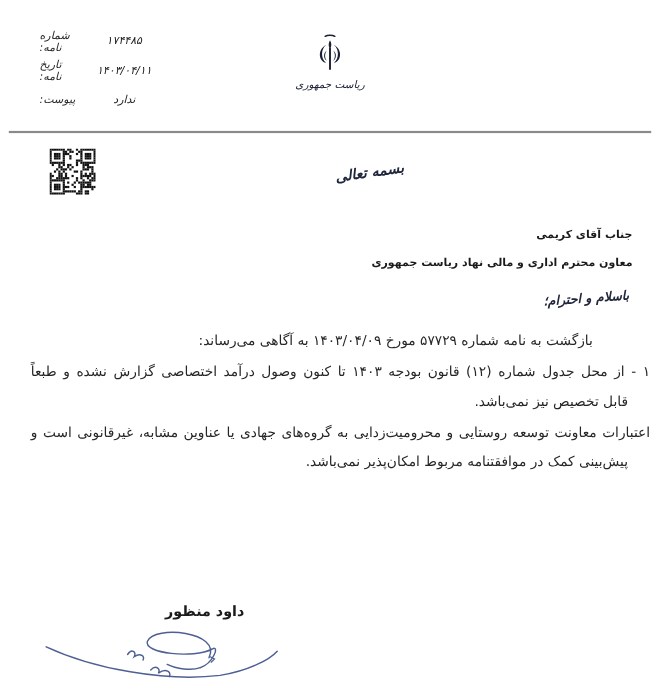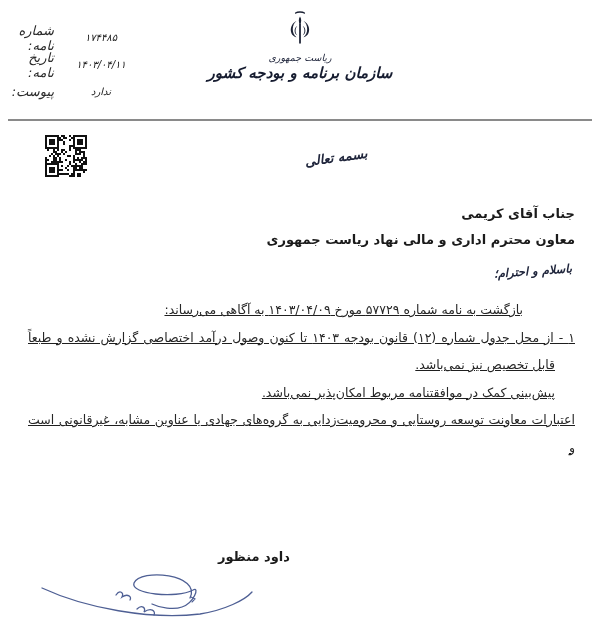--- a/index.html
+++ b/index.html
@@ -5,49 +5,49 @@
   * { margin:0; padding:0; box-sizing:border-box; }
   html,body { background:#fff; }
   .page {
     position:relative; width:600px; height:635px; margin:0 auto;
     background:#ffffff; overflow:hidden; direction:rtl;
     font-family:"DejaVu Sans", sans-serif; color:#1f1f1f;
   }
   
   .meta { position:absolute; left:12px; top:24px; width:136px; direction:rtl; }
   .meta-row { display:flex; align-items:center; height:27px; }
-  .meta-label { width:42px; font-size:13px; font-style:italic; color:#2a2a2a; text-align:right; }
+  .meta-label { width:42px; font-size:10px; font-style:italic; color:#2a2a2a; text-align:left;margin-left:24px; }
   .meta-value { flex:1; font-size:10px; font-style:italic; color:#222; text-align:center; letter-spacing:.5px; }
   
-  .org { position:absolute; left:0; right:0; top:8px; width:220px; margin:0 auto; text-align:center; }
+  .org { position:absolute; left:0; right:0; top:28px; width:220px; margin:0 auto; text-align:center; }
   .org svg { display:block; margin:0 auto; }
   .org-line1 { font-size:9.5px; font-style:italic; color:#20263c; margin-top:2px; }
   .org-line2 { font-size:15px; font-weight:bold; font-style:italic; color:#161c30; margin-top:1px; }
   
   .divider { position:absolute; left:8px; right:8px; top:119px; height:1.5px; background:#8a8a8a; }
   
   .qr { position:absolute; left:45px; top:135px; width:42px; height:42px; }
   
   .bism { position:absolute; left:296px; top:150px; width:80px; text-align:center;
           font-size:13px; font-style:italic; font-weight:600; color:#20263c;
           transform:rotate(-8deg); }
   
   .recipient { position:absolute; right:25px; left:28px; top:201px; text-align:right; }
-  .recipient div { font-size:13px; font-weight:bold; line-height:26px; color:#1b1b1b; }
+  .recipient div { font-size:10px; font-weight:bold; line-height:26px; color:#1b1b1b; }
   
   .salut { position:absolute; right:28px; top:264px; font-size:11.5px; font-style:italic;
            font-weight:600; color:#20263c; transform:rotate(-4deg); }
   
-  .body-block { position:absolute; right:25px; left:28px; top:296px;text-decoration:underline; }
+  .body-block { position:absolute; right:9px; left:28px; top:296px; }
   .bline { font-size:12.5px; line-height:27.5px; text-align:right; color:#262626; }
   .bline.first { padding-right:52px; }
   .bline.cont { padding-right:20px; }
   .bline.stretch { text-align:justify; text-align-last:justify; }
   
-  .sig-name { position:absolute; left:150px; top:549px; width:140px; text-align:right;
+  .sig-name { position:absolute; left:150px; top:549px; width:140px; text-align:left;
               font-size:13px; font-weight:bold; color:#1b1b1b; }
   .sig-draw { position:absolute; left:40px; top:568px; }
 </style>
 </head>
 <body>
 
 <div class="page">
 
   <div class="meta">
     <div class="meta-row">
@@ -72,21 +72,20 @@
           <path d="M12,6 C13.3,8 13.3,10.5 12,12.5 C10.7,10.5 10.7,8 12,6 Z" fill="#1c2235" stroke="none"></path>
           <path d="M12,12 L12,27"></path>
           <path d="M9.2,9.5 C5.5,12 5,19.5 9.2,22.5 C3.5,21.5 2.8,12.5 9.2,9.5 Z" fill="#1c2235" stroke="none"></path>
           <path d="M14.8,9.5 C18.5,12 19,19.5 14.8,22.5 C20.5,21.5 21.2,12.5 14.8,9.5 Z" fill="#1c2235" stroke="none"></path>
           <path d="M9.8,13.5 C8,15.5 8,19 9.8,21 C7,19.8 7,14.8 9.8,13.5 Z" fill="#1c2235" stroke="none"></path>
           <path d="M14.2,13.5 C16,15.5 16,19 14.2,21 C17,19.8 17,14.8 14.2,13.5 Z" fill="#1c2235" stroke="none"></path>
         </g>
       </svg>
     </span>
     <div class="org-line1">ریاست جمهوری</div>
-    <div class="org-line2">سازمان برنامه و بودجه کشور</div>
   </div>
 
   <div class="divider"></div>
 
   <div class="qr"><svg width="42" height="42" viewBox="0 0 42 42">
         <g fill="#111">
           <rect x="0" y="0" width="2" height="2"></rect>
           <rect x="2" y="0" width="2" height="2"></rect>
           <rect x="4" y="0" width="2" height="2"></rect>
           <rect x="6" y="0" width="2" height="2"></rect>
@@ -319,22 +318,22 @@
     <div>جناب آقای کریمی</div>
     <div>معاون محترم اداری و مالی نهاد ریاست جمهوری</div>
   </div>
 
   <div class="salut">باسلام و احترام؛</div>
 
   <div class="body-block">
       <div class="bline first">بازگشت به نامه شماره ۵۷۷۲۹ مورخ ۱۴۰۳/۰۴/۰۹ به آگاهی می‌رساند:</div>
       <div class="bline stretch">۱ - از محل جدول شماره (۱۲) قانون بودجه ۱۴۰۳ تا کنون وصول درآمد اختصاصی گزارش نشده و طبعاً</div>
       <div class="bline cont">قابل تخصیص نیز نمی‌باشد.</div>
+      <div class="bline stretch">اعتبارات معاونت توسعه روستایی و محرومیت‌زدایی به گروه‌های جهادی یا عناوین مشابه، غیرقانونی است و</div>
       <div class="bline cont">پیش‌بینی کمک در موافقتنامه مربوط امکان‌پذیر نمی‌باشد.</div>
-      <div class="bline stretch">اعتبارات معاونت توسعه روستایی و محرومیت‌زدایی به گروه‌های جهادی یا عناوین مشابه، غیرقانونی است و</div>
     </div>
 
   <div class="sig-name">داود منظور</div>
   <div class="sig-draw">
     <svg width="230" height="55" viewBox="0 0 230 55">
       <g fill="none" stroke="#4e5f94" stroke-width="1.3" stroke-linecap="round">
         <path d="M2,20 C45,40 110,52 160,46 C185,42 205,32 212,24"></path>
         <path d="M150,30 C162,6 100,0 94,15 C90,26 136,31 153,22 C160,18 154,35 142,39 C134,42 120,40 112,36"></path>
         <path d="M76,27 c4,-6 8,-2 6,2 c6,-4 10,0 8,3"></path>
         <path d="M97,41 c5,-5 9,-1 7,3 c7,-5 12,-1 10,3"></path>

